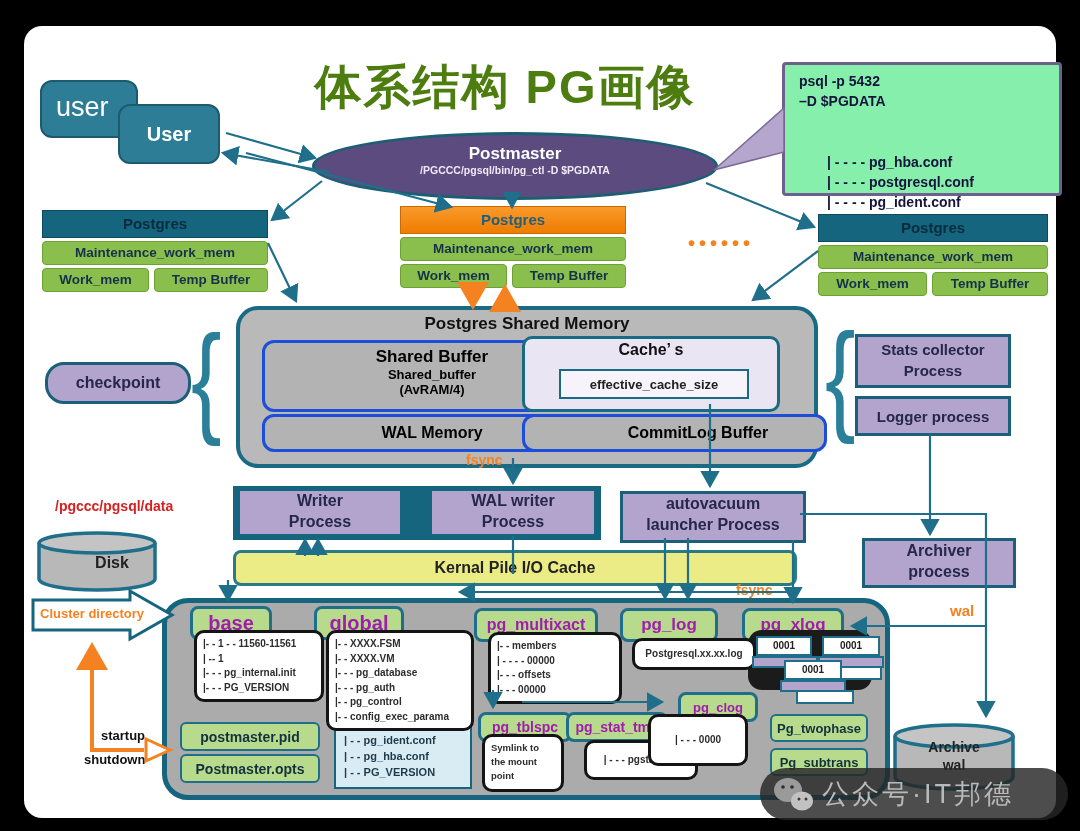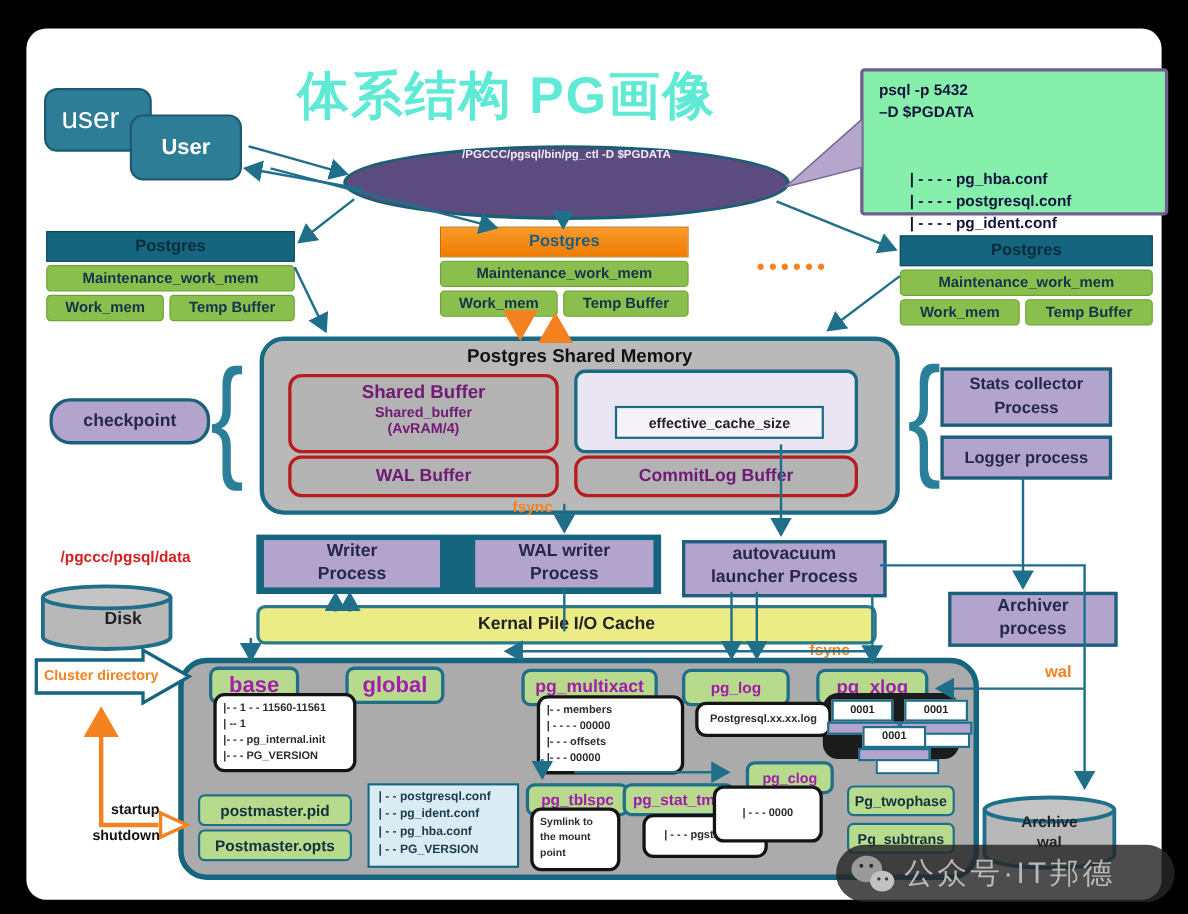--- a/index.html
+++ b/index.html
@@ -12,50 +12,51 @@
   
   .userbox{background:#2e7d96;border:2px solid #1d5a70;border-radius:12px;color:#fff;}
   
   .bhead{height:26px;line-height:26px;text-align:center;font-weight:700;font-size:15px;}
   .bhead-teal{background:#15657f;color:#082c3d;border:1px solid #0d4a5e;}
   .bhead-orange{background:linear-gradient(#fa9a2b,#ef7c00);color:#1f5f7f;border:1px solid #c86a00;}
   .gb{background:#8abf4e;border:1px solid #6ca232;border-radius:4px;color:#16324a;
       font-weight:700;font-size:13.5px;text-align:center;line-height:22px;height:22px;}
   
   .shm{background:#b9b9b9;border:4px solid #1a6a84;border-radius:22px;}
-  .grayb{background:#b3b3b3;border:3px solid #b91c1c;border-radius:12px;color:#701a75;font-weight:700;}
+  .grayb{background:#b3b3b3;border:3px solid #1d4ed8;border-radius:12px;color:#000000;font-weight:700;padding-left:47px;}
   .lav{background:#b2a4cc;border:3px solid #1b5f7a;color:#27274b;font-weight:700;}
   .brace{color:#2a7f99;font-weight:200;font-size:122px;line-height:1;transform:scaleX(.75);}
   
   .tab{background:#b7da8c;border:3px solid #1f6f8b;border-radius:8px;font-weight:700;color:#a21caf;}
   .file{background:#fff;border:3px solid #141414;border-radius:10px;font-size:10px;color:#2d2d2d;
         padding:4px 6px;line-height:1.45;font-weight:600;}
   .greenbtn{background:#b7da8c;border:2.5px solid #1f6f8b;border-radius:6px;font-weight:700;color:#13323f;}
   .seg{background:#fff;border:2px solid #1f6f8b;font-size:10px;font-weight:700;color:#222;text-align:center;}
   .bar-lav{background:#b2a4cc;border:2px solid #1f6f8b;}
   .bar-wht{background:#fff;border:2px solid #1f6f8b;}
   .olabel{color:#f58220;font-weight:700;}
   svg{display:block;}
 </style>
 </head>
 <body>
 <div id="stage">
 
 <div id="canvas"></div>
 
-<div class="abs" style="left:270px;top:56px;width:470px;text-align:left;font-size:47px;font-weight:700;color:#5eead4;letter-spacing:2px;">体系结构 PG画像</div>
+<div class="abs" style="left:270px;top:56px;width:470px;text-align:center;font-size:47px;font-weight:700;color:#4d7c0f;letter-spacing:2px;">体系结构 PG画像</div>
 
 <div class="abs userbox" style="left:40px;top:80px;width:94px;height:54px;z-index:1;">
   <span class="abs" style="left:14px;top:10px;font-size:27px;color:#fff;">user</span>
 </div>
 <div class="abs userbox ctr" style="left:118px;top:104px;width:98px;height:56px;z-index:2;font-weight:700;font-size:20px;">
   <span>User</span>
 </div>
 
 <div class="abs" style="left:312px;top:132px;width:400px;height:62px;border-radius:50%;background:#5b4b7e;border:3px solid #1b5f74;z-index:2;">
+  <div style="text-align:center;margin-top:9px;color:#fff;font-weight:700;font-size:17px;">Postmaster</div>
   <div style="text-align:center;color:#efe9f7;font-weight:700;font-size:10.5px;">/PGCCC/pgsql/bin/pg_ctl  -D $PGDATA</div>
 </div>
 
 <div class="abs" style="left:782px;top:62px;width:260px;height:122px;background:#86efac;border:3px solid #6e5f8e;border-radius:4px;z-index:2;padding:6px 0 0 14px;color:#14143c;font-weight:700;font-size:14px;line-height:1.45;">
   <span class="ln">psql -p 5432</span>
   <span class="ln">–D $PGDATA</span>
   <span class="ln" style="padding-left:28px;margin-top:40px;">| - - - - pg_hba.conf</span>
   <span class="ln" style="padding-left:28px;">| - - - - postgresql.conf</span>
   <span class="ln" style="padding-left:28px;">| - - - - pg_ident.conf</span>
 </div>
@@ -90,23 +91,24 @@
 <div class="abs olabel" style="left:688px;top:232px;font-size:20px;letter-spacing:4px;z-index:2;">••••••</div>
 
 <div class="abs shm" style="left:236px;top:306px;width:574px;height:154px;z-index:2;">
   <div style="text-align:center;margin-top:4px;font-size:17px;font-weight:700;color:#111;">Postgres Shared Memory</div>
   <div class="abs grayb" style="left:22px;top:30px;width:240px;height:66px;">
     <div style="text-align:center;font-size:17px;margin-top:4px;">Shared Buffer</div>
     <div style="text-align:center;font-size:13px;">Shared_buffer</div>
     <div style="text-align:center;font-size:13px;">(AvRAM/4)</div>
   </div>
   <div class="abs" style="left:282px;top:26px;width:252px;height:70px;background:#e9e5f3;border:3px solid #1a6a84;border-radius:10px;">
+    <div style="text-align:center;font-size:16px;font-weight:700;color:#111;margin-top:2px;">Cache’ s</div>
     <div class="abs ctr" style="left:34px;top:30px;width:186px;height:26px;background:#f6f3fa;border:2.5px solid #1a6a84;font-size:13px;font-weight:700;color:#222;">effective_cache_size</div>
   </div>
-  <div class="abs grayb ctr" style="left:22px;top:104px;width:240px;height:32px;font-size:16px;">WAL Buffer</div>
+  <div class="abs grayb ctr" style="left:22px;top:104px;width:240px;height:32px;font-size:16px;">WAL Memory</div>
   <div class="abs grayb ctr" style="left:282px;top:104px;width:252px;height:32px;font-size:16px;">CommitLog Buffer</div>
 </div>
 
 <div class="abs lav ctr" style="left:45px;top:362px;width:140px;height:36px;font-size:16px;z-index:2;border-radius:19px;">checkpoint</div>
 <div class="abs brace" style="left:186px;top:318px;z-index:2;">{</div>
 <div class="abs brace" style="left:820px;top:316px;z-index:2;">{</div>
 
 <div class="abs lav" style="left:855px;top:334px;width:150px;height:46px;text-align:center;font-size:15px;line-height:1.4;padding-top:2px;z-index:2;">
   <span class="ln">Stats collector</span>
   <span class="ln">Process</span>
@@ -153,30 +155,38 @@
 
 <div class="abs tab ctr" style="left:190px;top:606px;width:76px;height:28px;font-size:20px;z-index:3;">base</div>
 <div class="abs file" style="left:194px;top:630px;width:112px;z-index:4;">
   <span class="ln">|- - 1 - - 11560-11561</span>
   <span class="ln">| -- 1</span>
   <span class="ln">|- - - pg_internal.init</span>
   <span class="ln">|- - - PG_VERSION</span>
 </div>
 
 <div class="abs tab ctr" style="left:314px;top:606px;width:84px;height:28px;font-size:20px;z-index:3;">global</div>
+<div class="abs file" style="left:326px;top:630px;width:130px;z-index:4;">
+  <span class="ln">|- - XXXX.FSM</span>
+  <span class="ln">|- - XXXX.VM</span>
+  <span class="ln">|- - - pg_database</span>
+  <span class="ln">|- - - pg_auth</span>
+  <span class="ln">|- - pg_control</span>
+  <span class="ln">|- - config_exec_parama</span>
+</div>
 
 <div class="abs tab ctr" style="left:474px;top:608px;width:118px;height:28px;font-size:16px;z-index:3;">pg_multixact</div>
 <div class="abs file" style="left:488px;top:632px;width:116px;z-index:4;">
   <span class="ln">|- - members</span>
   <span class="ln">| - - - - 00000</span>
   <span class="ln">|- - - offsets</span>
   <span class="ln">|- - - 00000</span>
 </div>
 
-<div class="abs tab ctr" style="left:620px;top:608px;width:92px;height:28px;font-size:14px;z-index:3;">pg_log</div>
+<div class="abs tab ctr" style="left:620px;top:608px;width:92px;height:28px;font-size:17px;z-index:3;">pg_log</div>
 <div class="abs file ctr" style="left:632px;top:638px;width:106px;height:18px;z-index:4;white-space:nowrap;">Postgresql.xx.xx.log</div>
 
 <div class="abs tab ctr" style="left:742px;top:608px;width:96px;height:28px;font-size:17px;z-index:3;">pg_xlog</div>
 <div class="abs" style="left:748px;top:630px;width:124px;height:60px;background:#1b1b1b;border-radius:14px;z-index:3;"></div>
 <div class="abs seg" style="left:756px;top:636px;width:52px;height:16px;line-height:16px;z-index:4;">0001</div>
 <div class="abs bar-lav" style="left:752px;top:656px;width:62px;height:8px;z-index:4;"></div>
 <div class="abs seg" style="left:822px;top:636px;width:54px;height:16px;line-height:16px;z-index:4;">0001</div>
 <div class="abs bar-lav" style="left:818px;top:656px;width:62px;height:8px;z-index:4;"></div>
 <div class="abs bar-wht" style="left:824px;top:666px;width:54px;height:10px;z-index:4;"></div>
 <div class="abs seg" style="left:784px;top:660px;width:54px;height:16px;line-height:16px;z-index:5;">0001</div>

